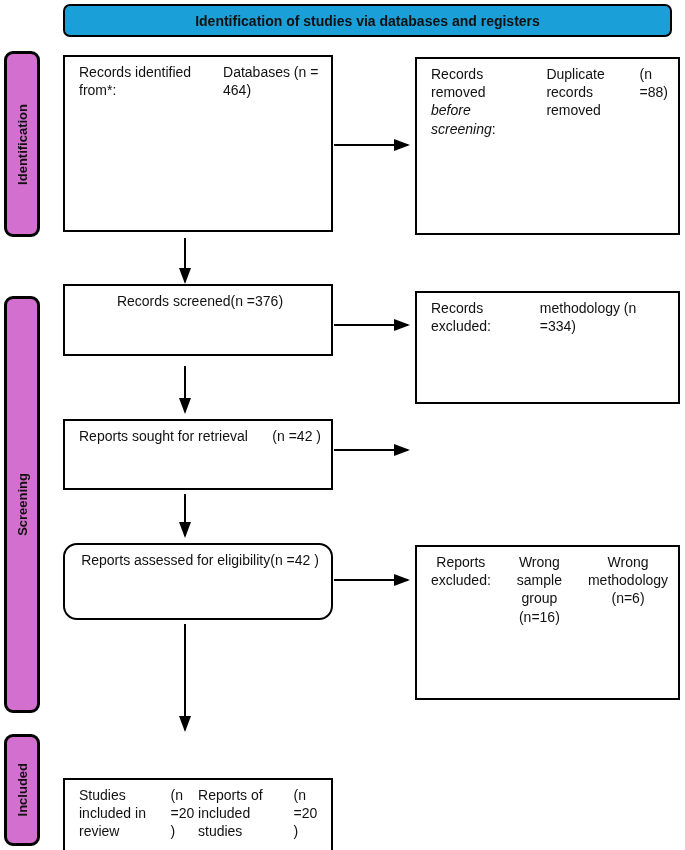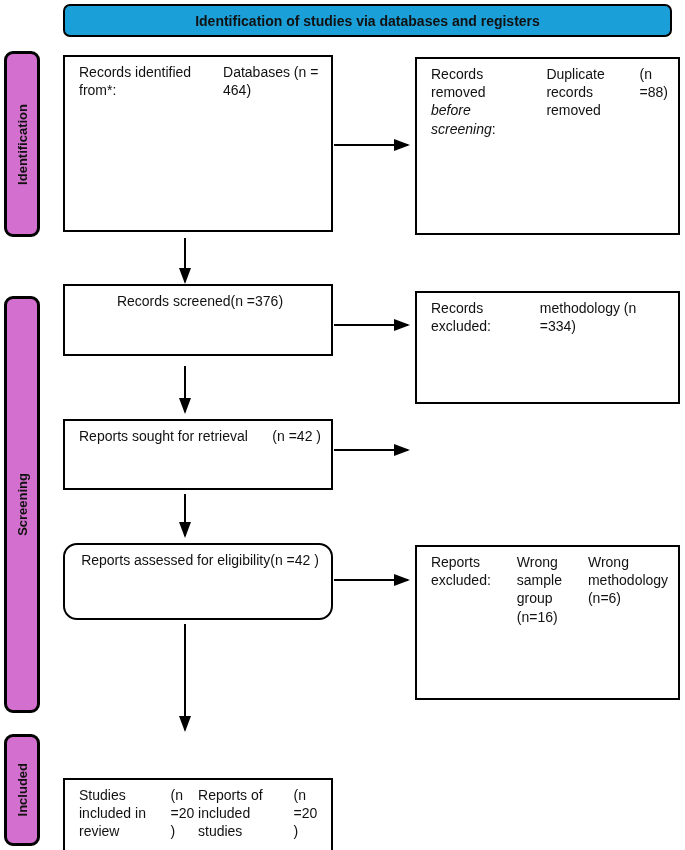--- a/index.html
+++ b/index.html
@@ -54,21 +54,21 @@
   }
   .col-left{left:63px;width:270px;}
   .col-right{left:415px;width:265px;}
   .box-records-identified{top:55px;height:177px;}
   .box-records-removed{top:57px;height:178px;}
   .box-records-screened{top:284px;height:72px;}
   .box-records-excluded{top:291px;height:113px;}
   .box-reports-sought{top:419px;height:71px;justify-content:space-between;}
   .box-reports-not-retrieved{top:419px;height:71px;}
   .box-reports-assessed{top:543px;height:77px;border-radius:14px;}
-  .box-reports-excluded{top:545px;height:155px;}
+  .box-reports-excluded{top:545px;height:155px;text-align:center;}
   .box-studies-included{top:778px;height:108px;}
   .indent{margin-left:26px;}
   .wrap-narrow{max-width:212px;}
   .arrows{
     position:absolute;left:0;top:0;width:685px;height:850px;
     pointer-events:none;
   }
 </style>
 </head>
 <body>

